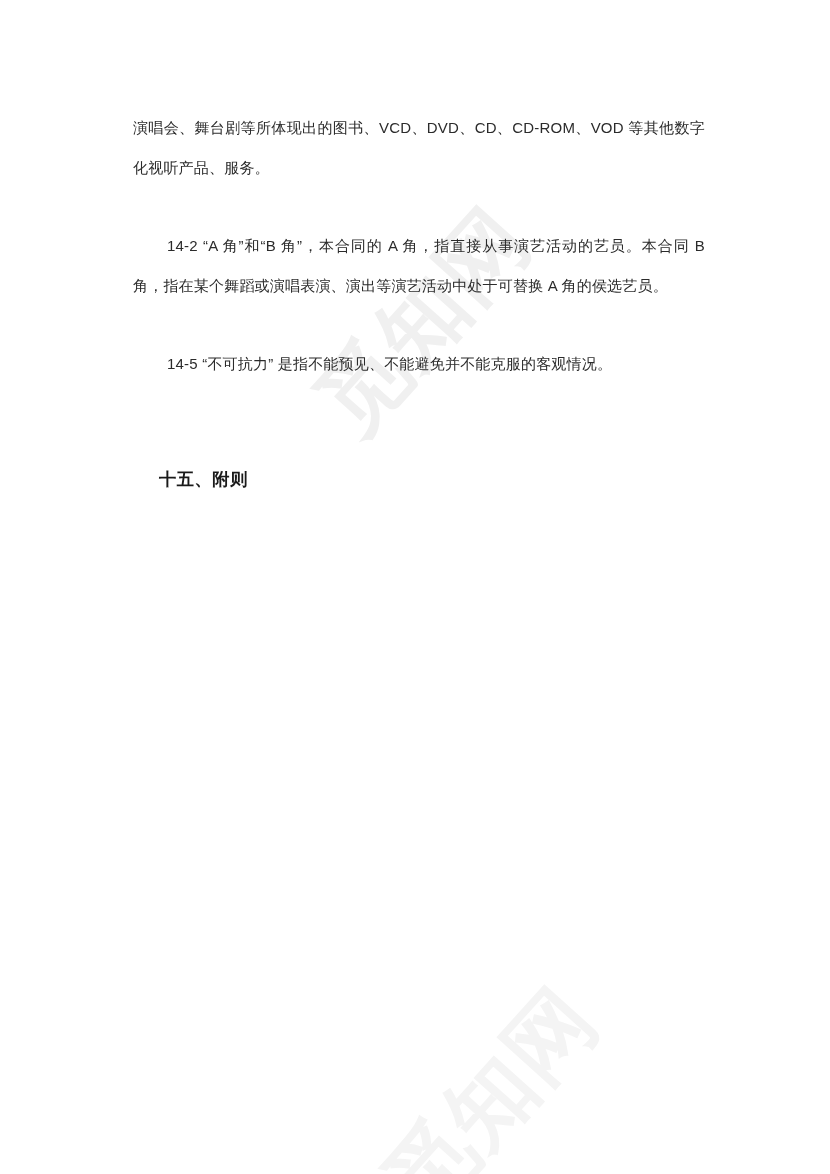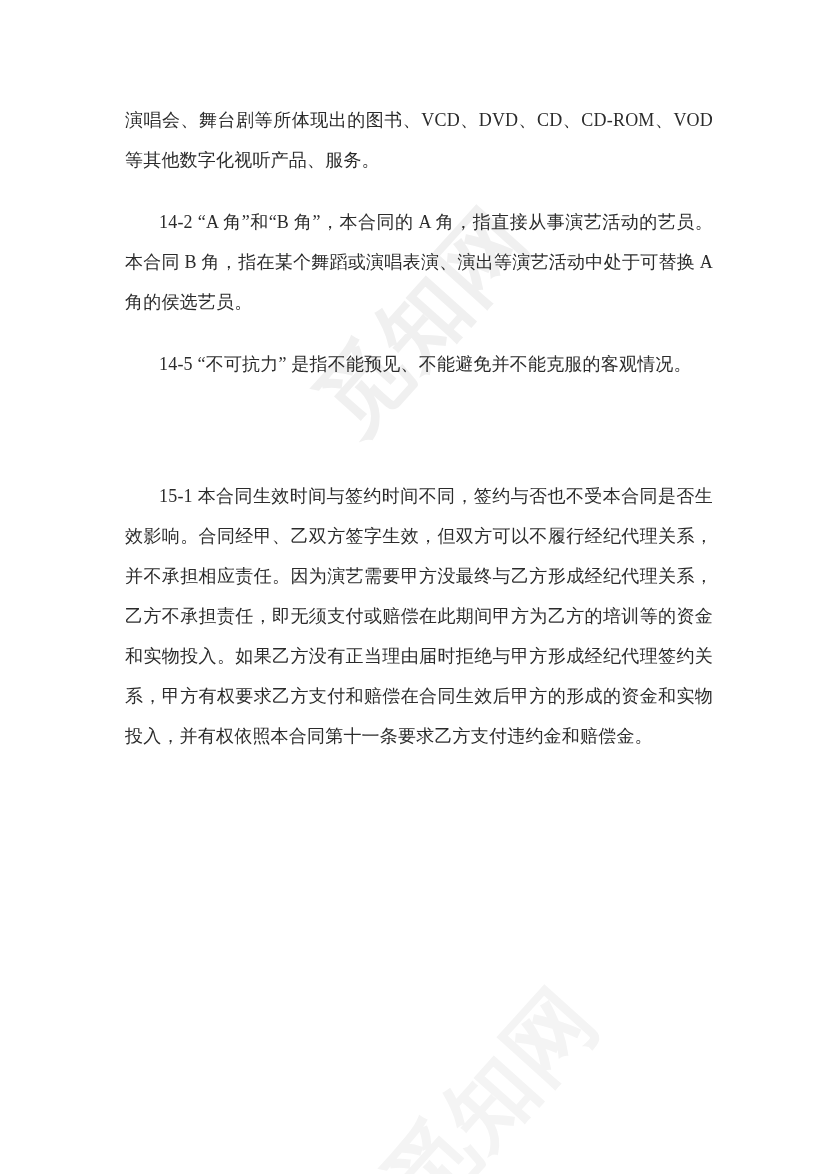--- a/index.html
+++ b/index.html
@@ -46,27 +46,27 @@
   
   .content {
     position: absolute;
     left: 125px;
     top: 0;
     width: 588px;
     z-index: 2;
   }
 
   .para {
-    font-family: Liberation Serif, serif;
-    font-size: 18px;
+    font-family: Liberation Sans, sans-serif;
+    font-size: 15px;
     line-height: 40px;
     color: #2b2b2b;
     text-align: justify;
     text-justify: inter-ideograph;
-    margin: 0;
+    margin: 8px;
     letter-spacing: 0.2px;
   }
   .para.indent {
     text-indent: 34px;
   }
   .heading {
     font-family: "Liberation Serif", "DejaVu Serif", serif;
     font-size: 17.2px;
     line-height: 40px;
     font-weight: 700;
@@ -102,19 +102,19 @@
     <p class="para indent">14-5  “不可抗力” 是指不能预见、不能避免并不能克服的客观情况。</p>
 
     <div class="gap-md"></div>
 
 
     <div class="gap-md"></div>
 
 
     <div class="gap-lg"></div>
 
+    <h2 class="heading">十五、附则</h2>
 
     <div class="gap-lg"></div>
 
-    <p class="para indent">15-1  本合同生效时间与签约时间不同，签约与否也不受本合同是否生效影响。合同经甲、乙双方签字生效，但双方可以不履行经纪代理关系，并不承担相应责任。因为演艺需要甲方没最终与乙方形成经纪代理关系，乙方不承担责任，即无须支付或赔偿在此期间甲方为乙方的培训等的资金和实物投入。如果乙方没有正当理由届时拒绝与甲方形成经纪代理签约关系，甲方有权要求乙方支付和赔偿在合同生效后甲方的形成的资金和实物投入，并有权依照本合同第十一条要求乙方支付违约金和赔偿金。</p>
 
   </div>
 </div>
 
 </body></html>

